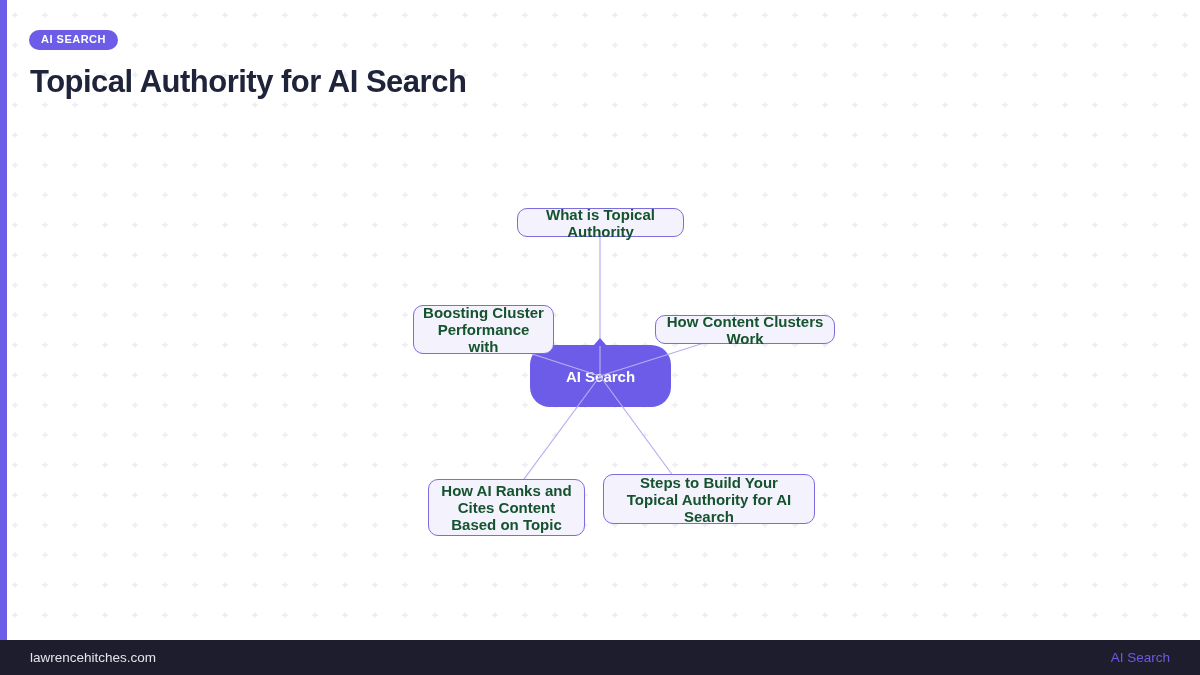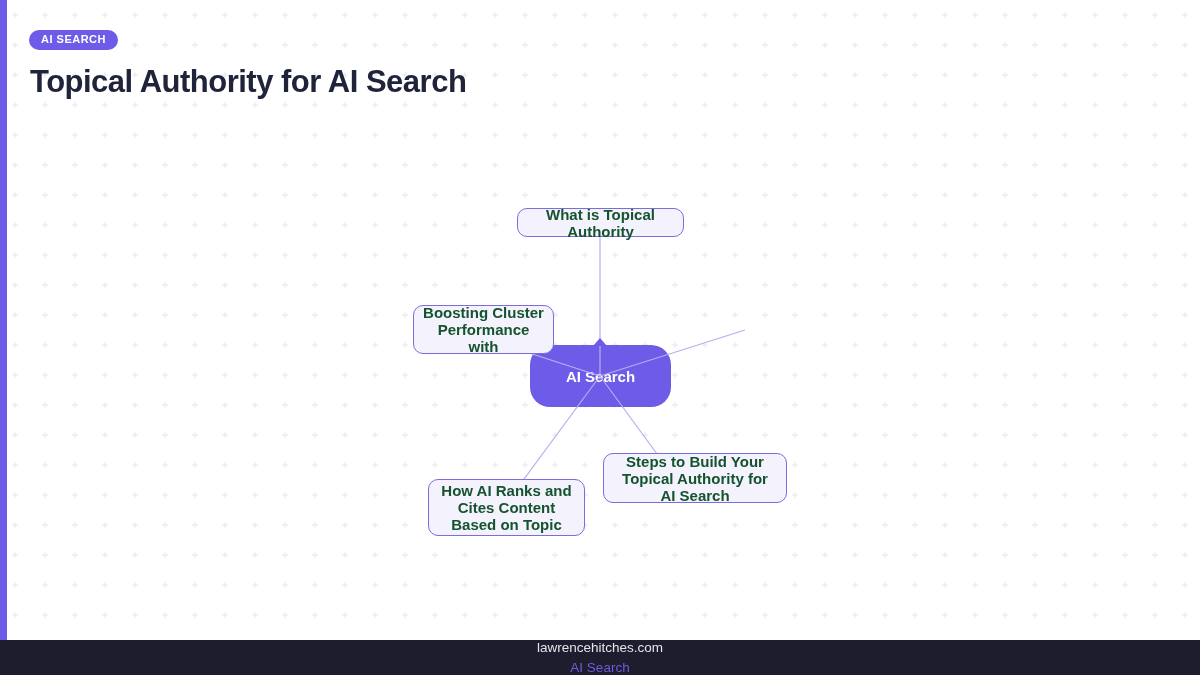--- a/index.html
+++ b/index.html
@@ -148,29 +148,32 @@
     </svg>
 
     <div class="node" style="left:517px; top:208px; width:167px; height:29px;">
       <span>What is Topical Authority</span>
     </div>
 
     <div class="node" style="left:393px; top:305px; width:141px; height:49px;margin-left:20px;">
       <span>Boosting Cluster Performance with</span>
     </div>
 
+    <div class="node" style="left:655px; top:315px; width:180px; height:29px;">
+      <span>How Content Clusters Work</span>
+    </div>
 
     <div class="node" style="left:428px; top:479px; width:157px; height:57px;">
       <span>How AI Ranks and Cites Content Based on Topic</span>
     </div>
 
-    <div class="node" style="left:603px; top:453px; width:184px; height:50px;">
+    <div class="node" style="left:603px; top:474px; width:212px; height:50px;">
       <span>Steps to Build Your Topical Authority for AI Search</span>
     </div>
 
   </div>
 
-  <div class="footer" style="background:#1d1d2d;flex-direction:column;">
+  <div class="footer" style="background:#1d1d2d;">
     <a class="footer-site">lawrencehitches.com</a>
     <a class="footer-tag" style="color:#6d5ae0;">AI Search</a>
   </div>
 
 </div>
 
 </body></html>

